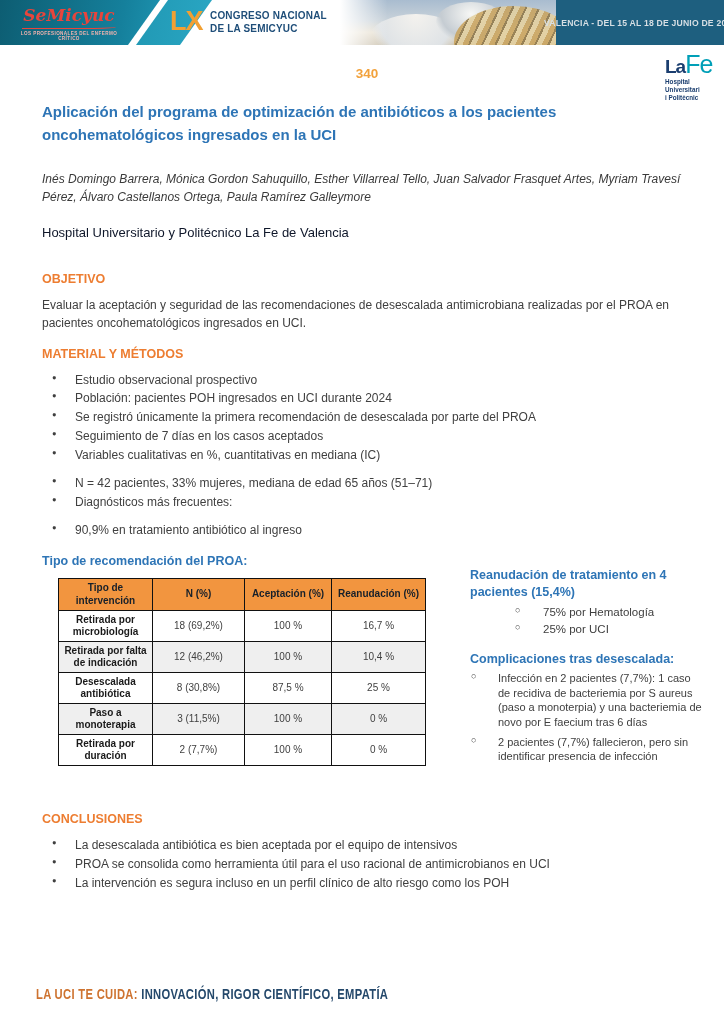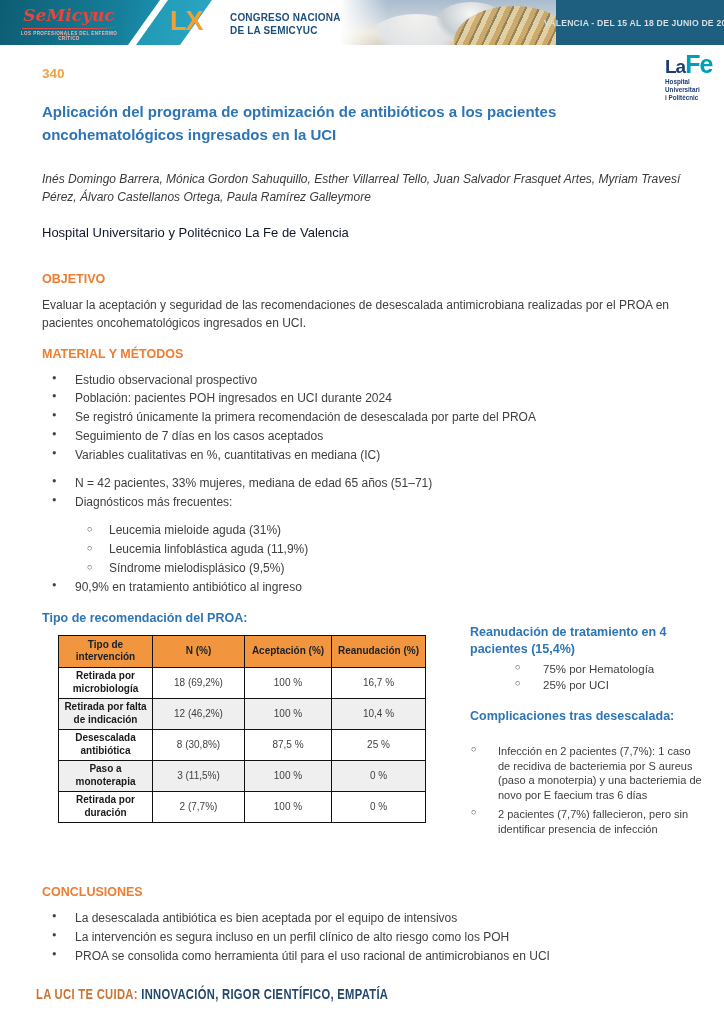--- a/index.html
+++ b/index.html
@@ -30,21 +30,21 @@
     position:absolute; top:7px; left:14px; width:110px; text-align:center;
     font-family:"DejaVu Serif", serif; font-style:italic; font-weight:bold;
     font-size:17px; color:#e8453c; line-height:1;
   }
   .semicyuc-logo .swash { display:block; height:3px; margin:2px 8px 0 8px;
     border-bottom:1.5px solid #e8453c; border-radius:0 0 60%/6px 60% 6px; }
   .semicyuc-tagline {
     position:absolute; top:31px; left:10px; width:118px; text-align:center;
     font-size:4.6px; letter-spacing:.4px; color:#f2b3ae; font-weight:bold;
   }
-  .lx-block { position:absolute; top:6px; left:170px; display:flex; align-items:flex-end;gap:20px; }
+  .lx-block { position:absolute; top:6px; left:170px; display:flex; align-items:flex-start; }
   .lx { font-size:27px; font-weight:bold; color:#f2a032; line-height:1.15; letter-spacing:-1px; }
   .congress-lines { margin-left:7px; margin-top:3px; font-size:10.5px; font-weight:bold;
     color:#1f4e79; line-height:1.25; letter-spacing:.2px; transform:scaleX(.95); transform-origin:left; }
   
   .photo {
     position:absolute; top:0; left:340px; width:216px; height:45px; overflow:hidden;
     background:linear-gradient(180deg,#a9bccf 0%, #c8d2da 45%, #e7e0d0 72%, #cfc6b4 100%);
   }
   .photo .fade { position:absolute; inset:0; background:linear-gradient(90deg,#ffffff 0%, rgba(255,255,255,0) 22%); }
   .photo .arc {
@@ -64,27 +64,27 @@
     position:absolute; top:0; left:556px; width:168px; height:45px; background:#1e5f7f;
     display:flex; align-items:center; justify-content:center;
   }
   .navybar span { font-size:9px; font-weight:bold; color:#d7dfe4; letter-spacing:.2px;
     transform:scaleX(.96); white-space:nowrap; }
 
   
   .lafe { position:absolute; top:52px; right:3px; width:56px; line-height:1; }
   .lafe-word { white-space:nowrap; }
   .lafe .la { font-size:19px; font-weight:bold; color:#1b3e6f; letter-spacing:-1px; }
-  .lafe .fe { font-size:25px; font-weight:bold; color:#009fb7; letter-spacing:-1px; }
+  .lafe .fe { font-size:25px; font-weight:normal; color:#009fb7; letter-spacing:-1px; }
   .lafe-sub { margin-top:1px; }
   .lafe-sub div { font-size:6.3px; font-weight:bold; color:#1b3e6f; line-height:1.25; }
 
   
   main { position:absolute; top:66px; left:42px; width:650px; }
-  .abs-number { font-size:13.5px; font-weight:bold; color:#f2a23c; margin-bottom:19px; }
+  .abs-number { font-size:13.5px; font-weight:bold; color:#f2a23c; margin-bottom:19px;text-align:center; }
   .title { font-size:15px; font-weight:bold; color:#2e75b6; line-height:1.55; margin-bottom:23px; }
   .authors { font-size:12px; font-style:italic; color:#3a3a3a; line-height:1.5; margin-bottom:19px; }
   .affiliation { font-size:13px; color:#0f172a; margin-bottom:32px; }
 
   .sec { font-size:12.5px; font-weight:bold; color:#ed7d31; margin-bottom:10px; }
   .body-text { font-size:12px; line-height:1.5; color:#404040; margin-bottom:15px; }
 
   ul.bullets { list-style:none; margin:0 0 9px 0; }
   ul.bullets li { position:relative; padding-left:33px; font-size:12px; line-height:1.58; color:#404040; }
   ul.bullets li::before { content:"●"; position:absolute; left:10px; top:1px; font-size:7.5px; color:#3f3f3f; }
@@ -107,21 +107,21 @@
   table.proa td.cat { font-weight:bold; color:#1a1a1a; }
   table.proa tbody tr:nth-child(even) td { background:#efefef; }
   table.proa col.c1 { width:94px; } table.proa col.c2 { width:92px; }
   table.proa col.c3 { width:87px; } table.proa col.c4 { width:94px; }
 
   .col-right { flex:1; padding-top:13px; }
   .blue-head { font-size:12.5px; font-weight:bold; color:#2e75b6; line-height:1.35; max-width:212px; margin-bottom:3px; }
   ul.circle-indent { list-style:none; margin:1px 0 14px 0; }
   ul.circle-indent li { position:relative; padding-left:73px; font-size:11.5px; line-height:1.45; color:#404040; }
   ul.circle-indent li::before { content:"○"; position:absolute; left:45px; top:0; font-size:9px; color:#3f3f3f; }
-  ul.circle-flush { list-style:none; margin:19px 0 0 0; width:232px; }
+  ul.circle-flush { list-style:none; margin:3px 0 0 0; width:232px; }
   ul.circle-flush li { position:relative; padding-left:28px; font-size:11px; line-height:1.33; color:#404040; margin-bottom:5px; }
   ul.circle-flush li::before { content:"○"; position:absolute; left:1px; top:0; font-size:9px; color:#3f3f3f; }
 
   .conclusions { margin-top:43px; }
 
   
   .footer {
     position:absolute; left:36px; bottom:22px; white-space:nowrap;
     font-size:14px; font-weight:bold; letter-spacing:.4px;
     transform:scaleX(.80); transform-origin:left;
@@ -192,26 +192,20 @@
         <li>Población: pacientes POH ingresados en UCI durante 2024</li>
         <li>Se registró únicamente la primera recomendación de desescalada por parte del PROA</li>
         <li>Seguimiento de 7 días en los casos aceptados</li>
         <li>Variables cualitativas en %, cuantitativas en mediana (IC)</li>
       </ul>
 
     <ul class="bullets">
       <li>N = 42 pacientes, 33% mujeres, mediana de edad 65 años (51–71)</li>
       <li>Diagnósticos más frecuentes:</li>
     </ul>
-    <ul class="subbullets">
-
-    <li>Leucemia mieloide aguda (31%)</li>
-        <li>Leucemia linfoblástica aguda (11,9%)</li>
-        <li>Síndrome mielodisplásico (9,5%)</li>
-      </ul>
     <ul class="bullets">
       <li>90,9% en tratamiento antibiótico al ingreso</li>
     </ul>
 
     <div class="twocol">
       <div class="col-left">
         <h3 class="table-title">Tipo de recomendación del PROA:</h3>
         <table class="proa">
           <colgroup>
               <col class="c1">
@@ -282,22 +276,22 @@
             <li>2 pacientes (7,7%) fallecieron, pero sin identificar presencia de infección</li>
           </ul>
       </div>
     </div>
 
     <div class="conclusions">
       <h2 class="sec">CONCLUSIONES</h2>
       <ul class="bullets">
 
       <li>La desescalada antibiótica es bien aceptada por el equipo de intensivos</li>
+          <li>PROA se consolida como herramienta útil para el uso racional de antimicrobianos en UCI</li>
           <li>La intervención es segura incluso en un perfil clínico de alto riesgo como los POH</li>
-          <li>PROA se consolida como herramienta útil para el uso racional de antimicrobianos en UCI</li>
         </ul>
     </div>
   </main>
 
   <div class="footer">
     <span class="f-orange">LA UCI TE CUIDA:</span>
     <span class="f-navy">INNOVACIÓN, RIGOR CIENTÍFICO, EMPATÍA</span>
   </div>
 
 </div>

